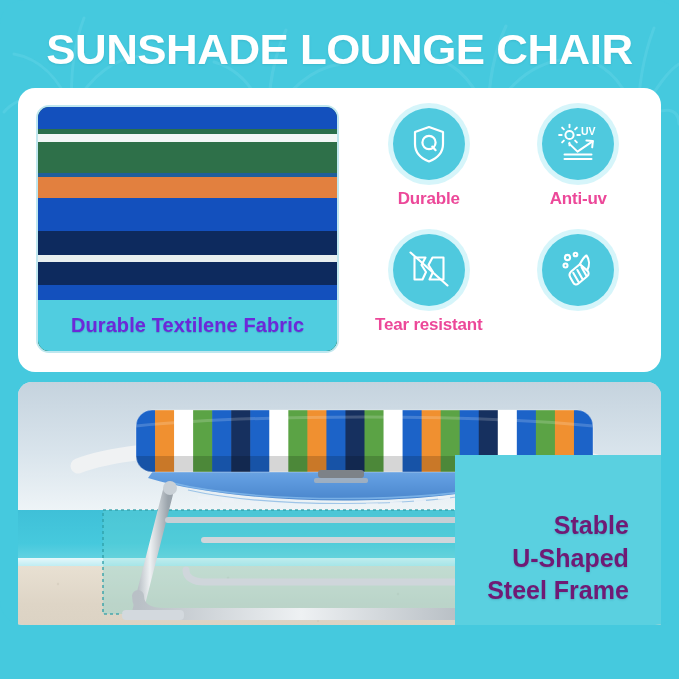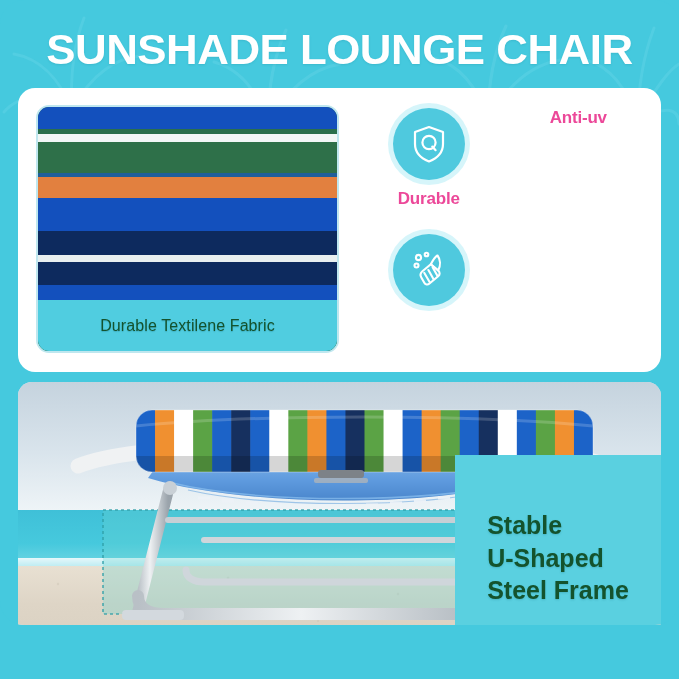--- a/index.html
+++ b/index.html
@@ -46,21 +46,21 @@
     box-sizing:border-box;
   }
   .stripes{position:absolute;left:0;top:0;right:0;bottom:0;}
   .stripe{width:100%;}
   .swatch-caption{
     position:absolute;left:0;bottom:0;width:100%;height:51px;
     background:#50cde0;
     display:flex;align-items:center;justify-content:center;
   }
   .swatch-caption span{
-    color:#14532d;font-size:16px;font-weight:normal;letter-spacing:.1px;
+    color:#6d28d9;font-size:20px;font-weight:bold;letter-spacing:.1px;
     text-shadow:0 1px 1px rgba(30,120,140,.35);
   }
   
   .features{
     position:absolute;left:338px;top:20px;width:295px;height:248px;
     display:grid;grid-template-columns:1fr 1fr;grid-template-rows:1fr 1fr;
     column-gap:4px;row-gap:4px;
   }
   .feature{display:flex;flex-direction:column;align-items:center;justify-content:flex-start;}
   .fcircle{
@@ -90,22 +90,22 @@
   .sand{position:absolute;left:0;top:66%;width:100%;height:34%;
        background:linear-gradient(180deg,#e8e0d2 0%,#ded5c6 40%,#d8cfc0 100%);}
   .sandspeck{position:absolute;left:0;top:66%;width:100%;height:34%;opacity:.5;}
   
   .capblock{
     position:absolute;left:437px;top:73px;width:206px;height:206px;
     background:#5ad0e0;
     display:flex;align-items:center;justify-content:center;
   }
   .capblock .captext{
-    color:#14532d;font-size:25px;font-weight:bold;line-height:1.30;
-    text-align:left;text-shadow:0 1px 2px rgba(30,120,140,.3);
+    color:#701a75;font-size:25px;font-weight:bold;line-height:1.30;
+    text-align:right;text-shadow:0 1px 2px rgba(30,120,140,.3);
   }
   
   .chair{position:absolute;left:0;top:0;width:643px;height:279px;}
 </style>
 </head>
 <body>
 
 <div id="page">
 
   <svg class="palms" viewBox="0 0 679 390" preserveAspectRatio="none">
@@ -172,23 +172,53 @@
           <svg width="42" height="42" viewBox="0 0 42 42" fill="none" stroke="#ffffff" stroke-width="2.2" stroke-linejoin="round" stroke-linecap="round">
             <path d="M21 4 L35 9 V21 C35 30 28.5 35.5 21 38.5 C13.5 35.5 7 30 7 21 V9 Z"></path>
             <circle cx="21" cy="19.5" r="6.6"></circle>
             <path d="M24.3 23.6 L27.6 27.2"></path>
           </svg>
         </div>
         <div class="flabel">Durable</div>
       </div>
 
       <div class="feature">
+        <div class="fcircle">
+          <svg width="44" height="44" viewBox="0 0 44 44" fill="none" stroke="#ffffff" stroke-width="2" stroke-linecap="round" stroke-linejoin="round">
+            <circle cx="13.5" cy="13" r="4.1"></circle>
+            <g stroke-width="1.9">
+              <path d="M13.5 5.2 V2.6"></path>
+                <path d="M13.5 23.4 V20.8"></path>
+              <path d="M5.7 13 H3.1"></path>
+                <path d="M23.9 13 H21.3"></path>
+              <path d="M7.9 7.4 L6.1 5.6"></path>
+                <path d="M19.1 18.6 L20.9 20.4"></path>
+              <path d="M19.1 7.4 L20.9 5.6"></path>
+                <path d="M7.9 18.6 L6.1 20.4"></path>
+            </g>
+            <text x="25" y="13.2" font-family="Liberation Sans, sans-serif" font-size="10.5" font-weight="bold" fill="#ffffff" stroke="none">UV</text>
+            <path d="M13.2 21.6 L21.5 29.6 L36.5 19.4"></path>
+            <path d="M30.4 18.6 L36.9 18.9 L36.2 25.3"></path>
+            <path d="M8.5 32.4 H35.5"></path>
+            <path d="M8.5 37.0 H35.5"></path>
+          </svg>
+        </div>
         <div class="flabel">Anti-uv</div>
       </div>
 
+      <div class="feature">
+        <div class="fcircle">
+          <svg width="44" height="44" viewBox="0 0 44 44" fill="none" stroke="#ffffff" stroke-width="2.1" stroke-linejoin="round" stroke-linecap="round">
+            <path d="M7.5 9.5 H18.5 L14.5 17 L19 24 L15.5 31.5 H7.5 Z"></path>
+            <path d="M36.5 9.5 H25.5 L21.5 17 L26 24 L22.5 31.5 H36.5 Z"></path>
+            <path d="M3.5 4.5 L40.5 37.5"></path>
+          </svg>
+        </div>
+        <div class="flabel">Tear resistant</div>
+      </div>
 
       <div class="feature">
         <div class="fcircle">
           <svg width="44" height="44" viewBox="0 0 44 44" fill="none" stroke="#ffffff" stroke-width="2.1" stroke-linejoin="round" stroke-linecap="round">
             <circle cx="11.5" cy="9.5" r="2.6"></circle>
             <circle cx="19.5" cy="6.5" r="1.8"></circle>
             <circle cx="9.5" cy="17.5" r="2.0"></circle>
             <path d="M30.5 7.5 C33.5 11.5 33.8 17.5 31.2 22.5 L23.8 16.3 C26.2 11.6 27.8 9 30.5 7.5 Z"></path>
             <path d="M23.8 16.3 L15.4 23.3 C13.6 24.8 13.1 27.3 14.2 29.3 L17.3 34.8 C18.3 36.6 20.6 37.1 22.2 35.8 L31.2 28.3 C33.1 26.7 33.1 24.3 31.2 22.5 Z"></path>
             <path d="M17.2 24.8 L22.6 34.0"></path>

